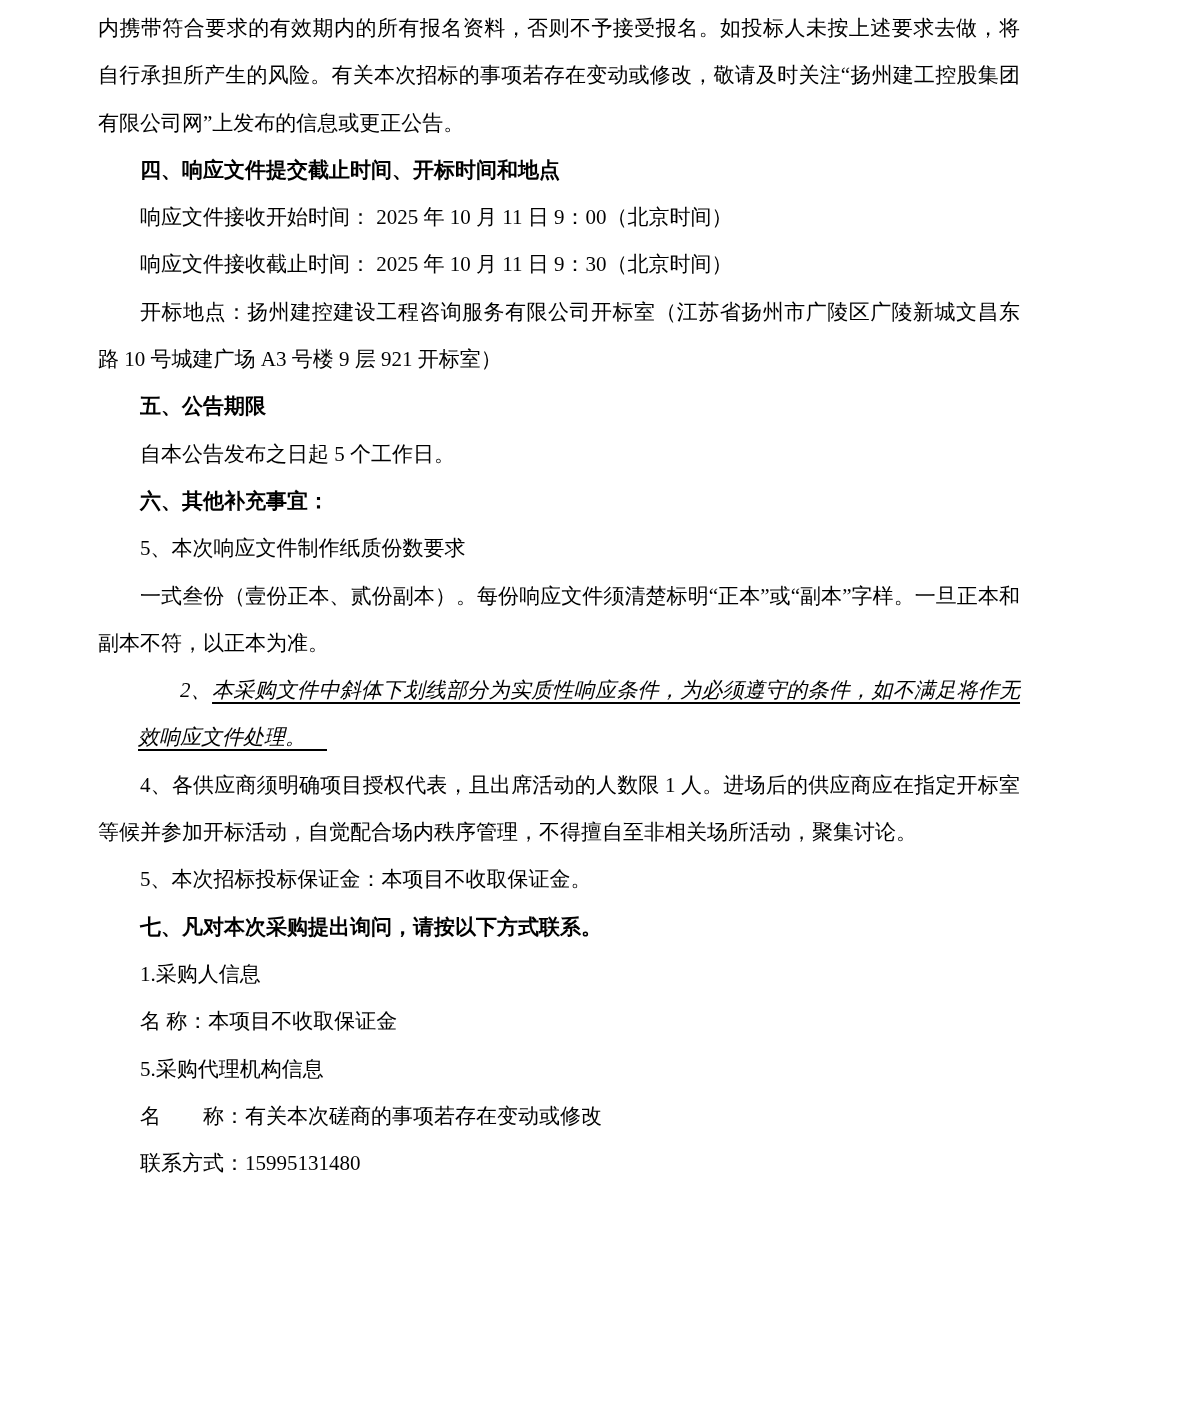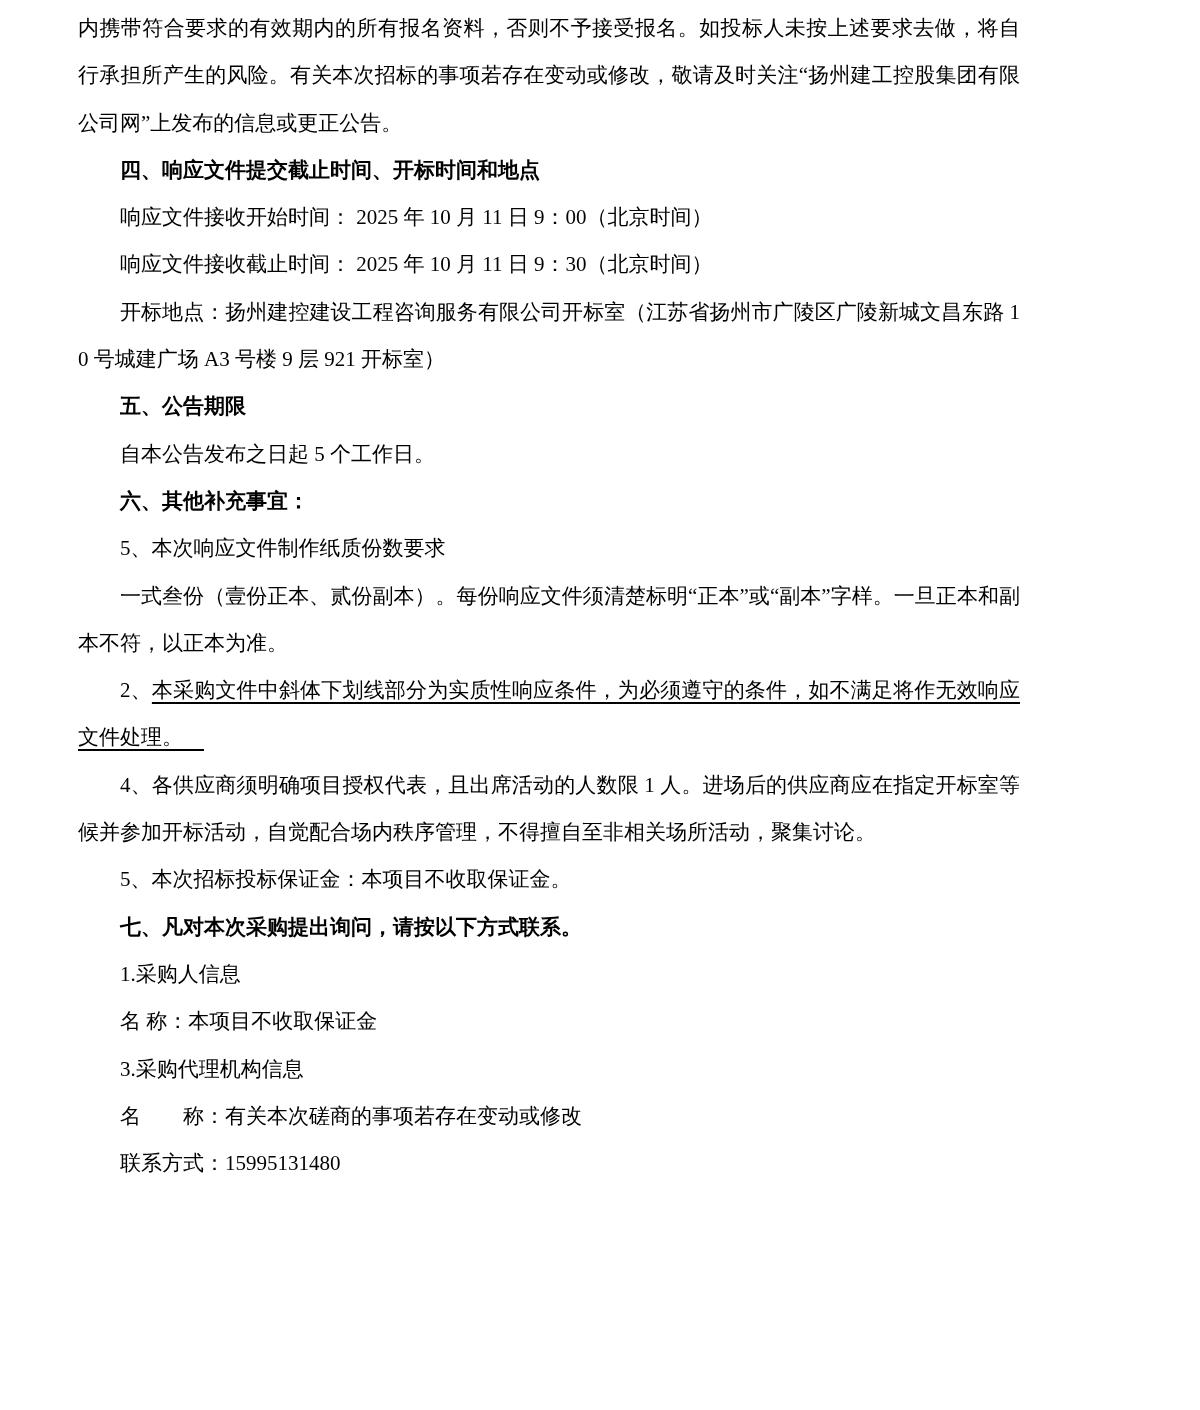--- a/index.html
+++ b/index.html
@@ -9,21 +9,21 @@
   }
   body {
     width: 1200px;
     height: 1410px;
     overflow: hidden;
   }
   .page {
     box-sizing: border-box;
     width: 1200px;
     height: 1410px;
-    padding: 5px 180px 0 78px;
+    padding: 5px 180px 0 98px;
     font-family: "Liberation Serif", "DejaVu Serif", serif;
     font-size: 21px;
     color: #000000;
     text-align: justify;
   }
   .para {
     margin: 0;
     line-height: 47.3px;
     word-break: break-all;
   }
@@ -31,20 +31,22 @@
     text-indent: 2em;
   }
   .flush {
     text-indent: 0;
   }
   .heading {
     font-weight: bold;
     text-indent: 2em;
   }
   .italic {
+    font-style: italic;
+    margin-left: 40px;
   }
   .underline {
     text-decoration: underline;
     text-underline-offset: 5px;
   }
 </style>
 </head>
 <body>
 
 <div class="page">
@@ -57,17 +59,17 @@
   <p class="para indent">自本公告发布之日起 5 个工作日。</p>
   <p class="para heading">六、其他补充事宜：</p>
   <p class="para indent">5、本次响应文件制作纸质份数要求</p>
   <p class="para indent">一式叁份（壹份正本、贰份副本）。每份响应文件须清楚标明“正本”或“副本”字样。一旦正本和副本不符，以正本为准。</p>
   <p class="para indent italic"><span>2、</span><span class="underline">本采购文件中斜体下划线部分为实质性响应条件，为必须遵守的条件，如不满足将作无效响应文件处理。　</span></p>
   <p class="para indent">4、各供应商须明确项目授权代表，且出席活动的人数限 1 人。进场后的供应商应在指定开标室等候并参加开标活动，自觉配合场内秩序管理，不得擅自至非相关场所活动，聚集讨论。</p>
   <p class="para indent">5、本次招标投标保证金：本项目不收取保证金。</p>
   <p class="para heading">七、凡对本次采购提出询问，请按以下方式联系。</p>
   <p class="para indent">1.采购人信息</p>
   <p class="para indent">名 称：本项目不收取保证金</p>
-  <p class="para indent">3.采购代理机构信息</p>
+  <p class="para indent">5.采购代理机构信息</p>
   <p class="para indent">名　　称：有关本次磋商的事项若存在变动或修改</p>
   <p class="para indent">联系方式：15995131480</p>
 
 </div>
 
 </body></html>

